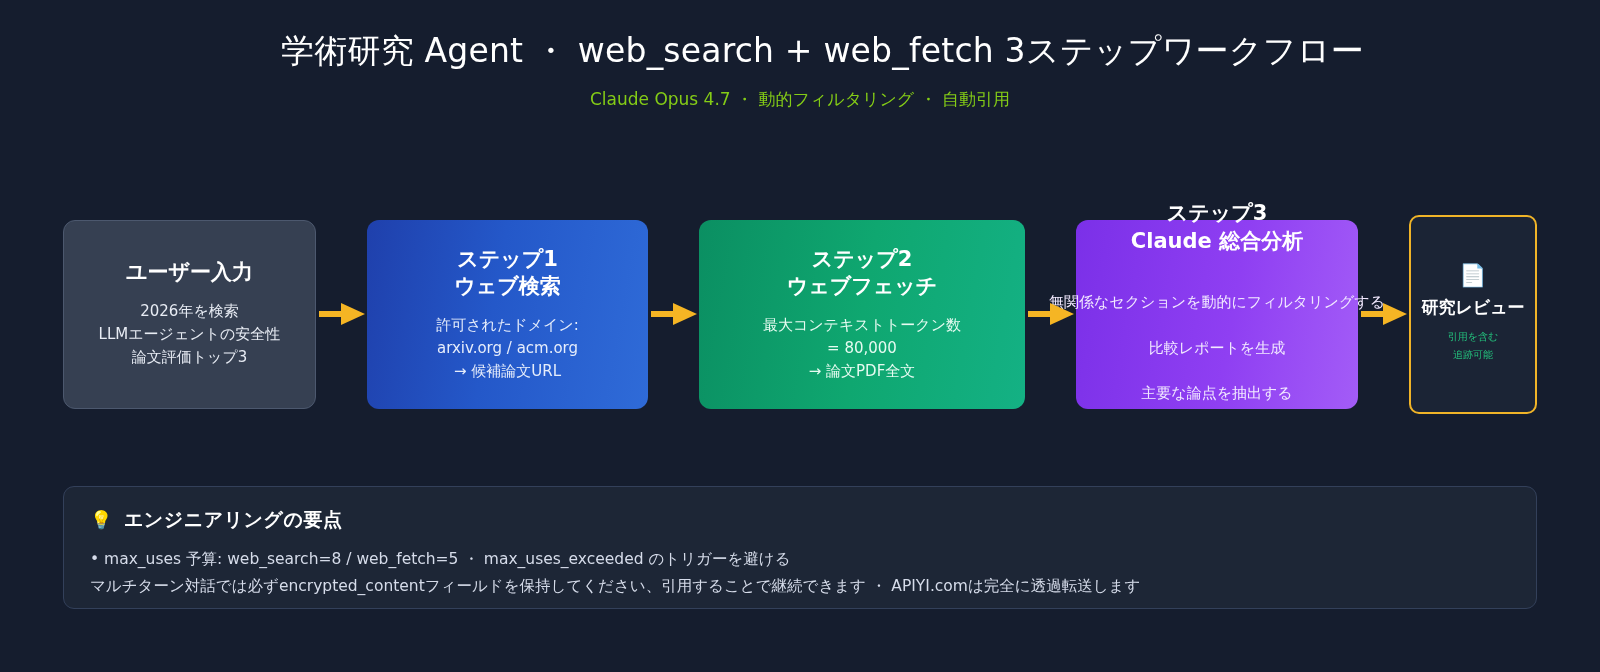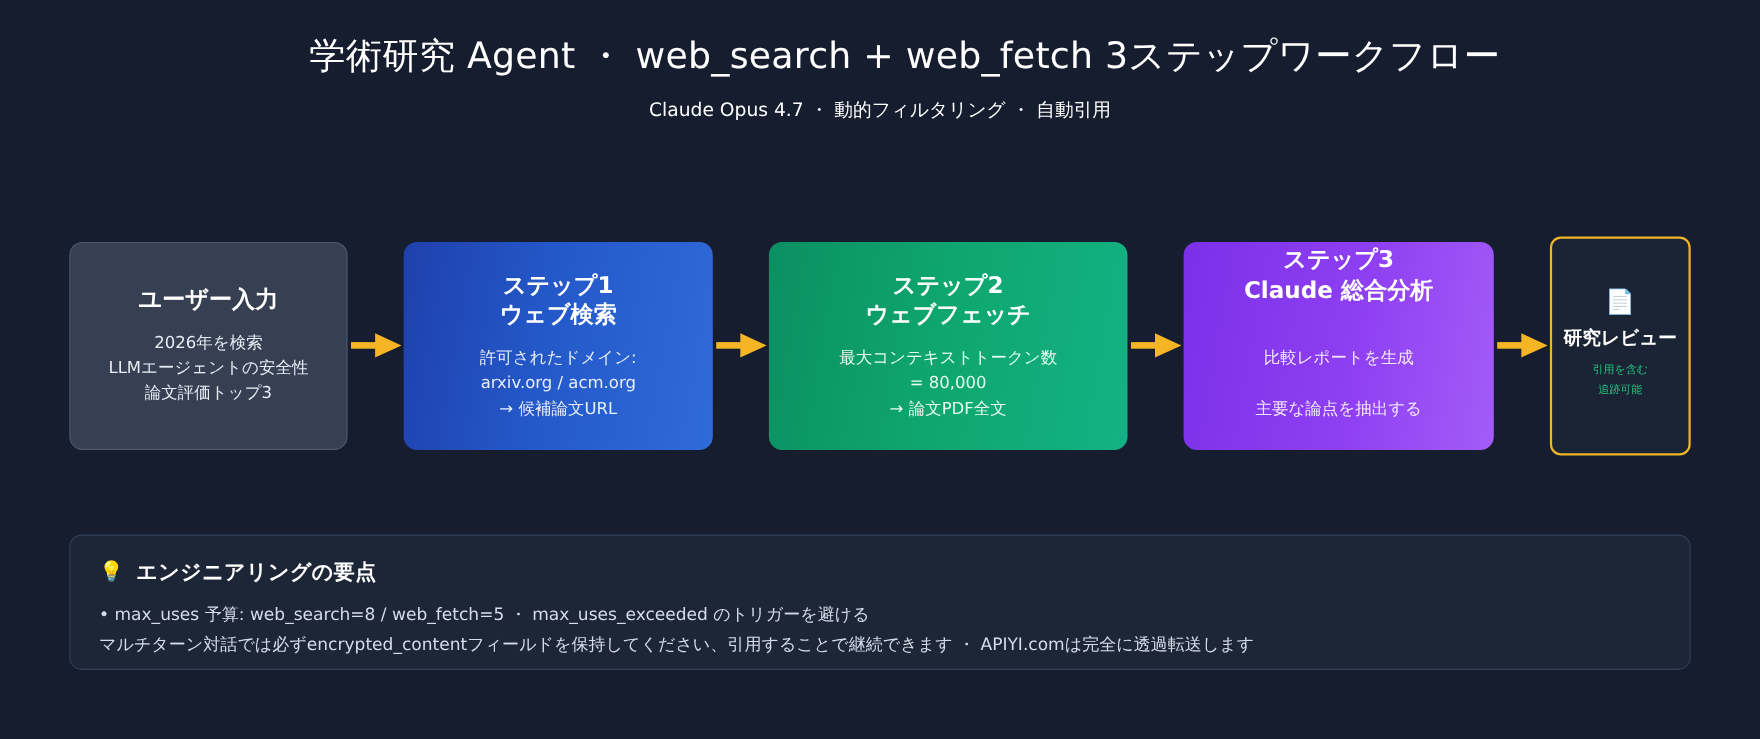--- a/index.html
+++ b/index.html
@@ -25,21 +25,21 @@
     font-size: 33px;
     font-weight: normal;
     color: #ffffff;
     letter-spacing: 0.2px;
     line-height: 1.25;
     padding-left: 45px;
   }
   .page-subtitle {
     margin-top: 17px;
     font-size: 17px;
-    color: #ffffff;
+    color: #84cc16;
     font-weight: normal;
   }
 
   
   .flow {
     position: absolute;
     left: 0;
     top: 218px;
     width: 1600px;
     height: 192px;
@@ -239,20 +239,21 @@
         <rect x="0" y="10" width="26" height="6" fill="#f5b524"></rect>
         <polygon points="22,2 46,13 22,24" fill="#f5b524"></polygon>
       </svg>
     </span>
   </div>
 
   <div class="node node-analyze">
     <div class="node-title">ステップ3
 Claude 総合分析</div>
     <div class="node-body" style="width:440px;margin-left:0">
+      <div class="overflow-line">無関係なセクションを動的にフィルタリングする</div>
       <div>比較レポートを生成</div>
       <div>主要な論点を抽出する</div>
     </div>
   </div>
 
   <div class="arrow">
     <span>
       <svg width="46" height="26" viewBox="0 0 46 26">
         <rect x="0" y="10" width="26" height="6" fill="#f5b524"></rect>
         <polygon points="22,2 46,13 22,24" fill="#f5b524"></polygon>

